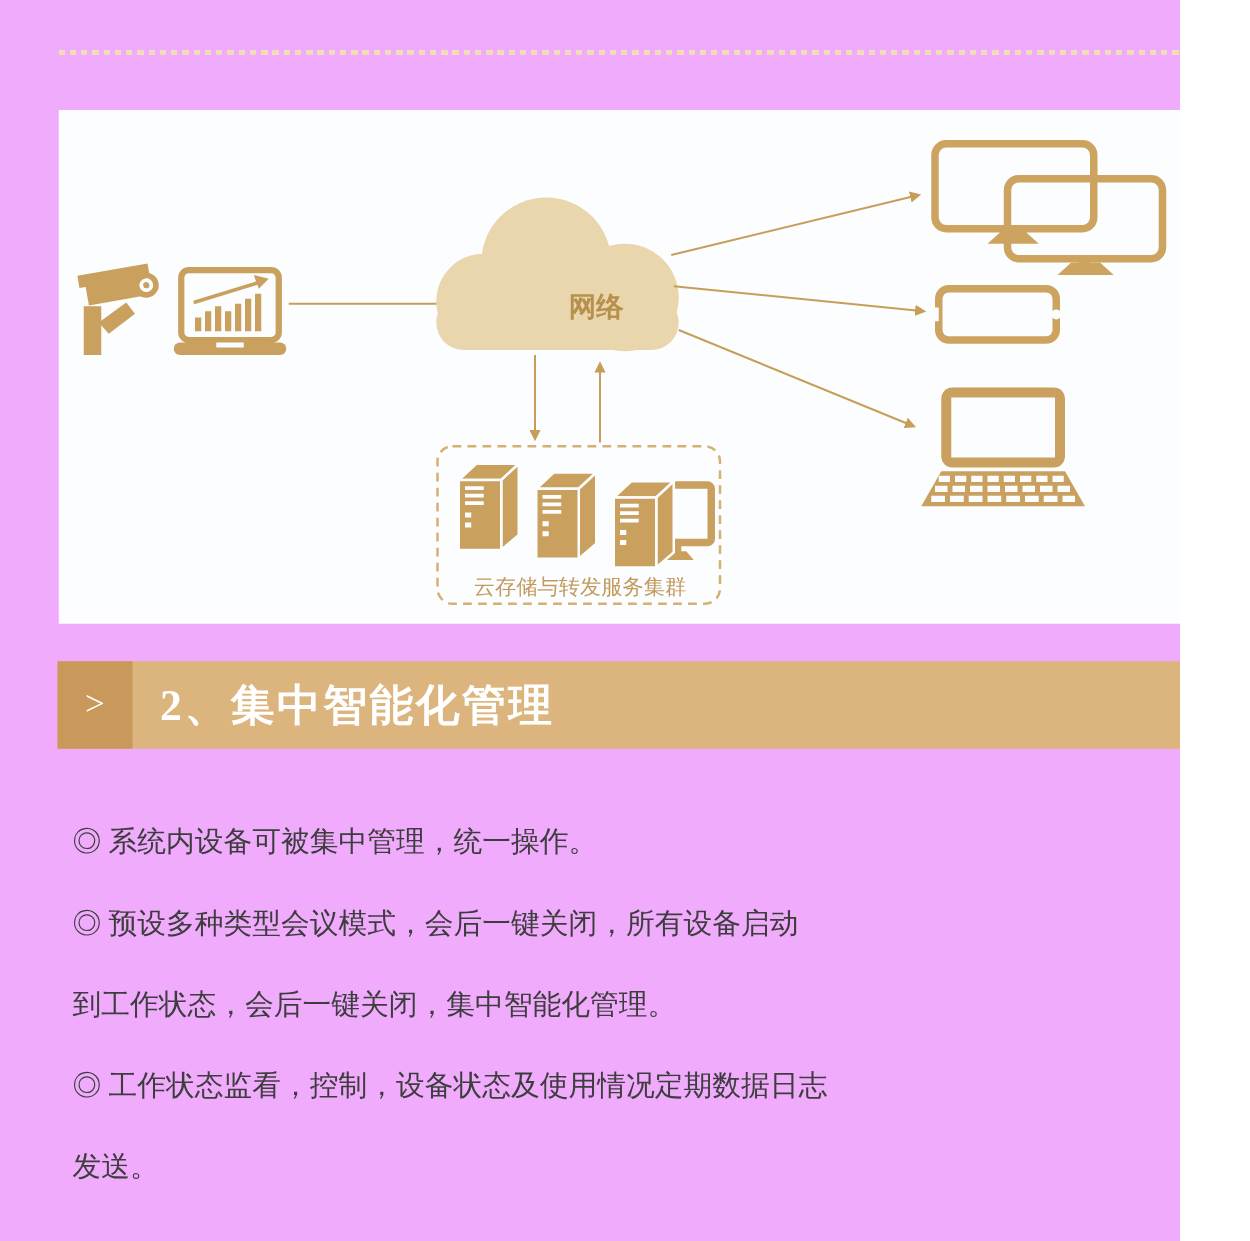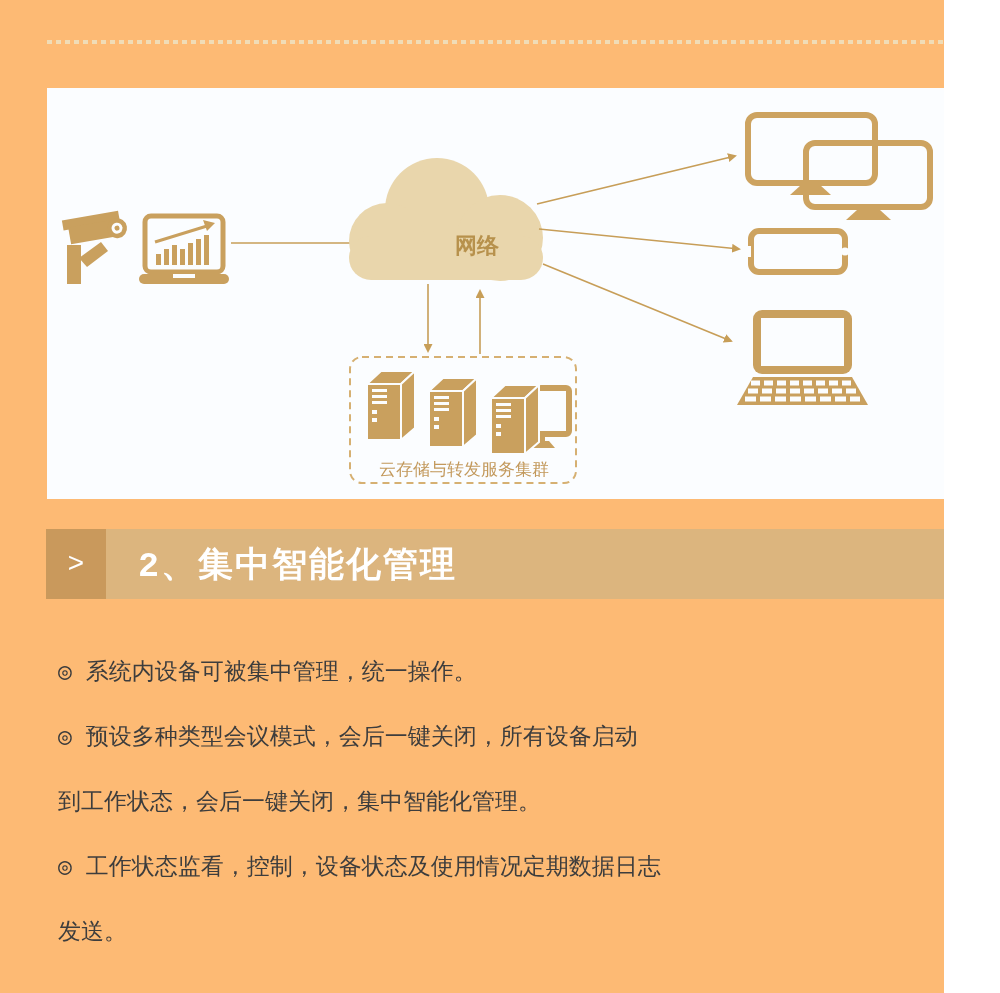--- a/index.html
+++ b/index.html
@@ -1,22 +1,22 @@
 <!DOCTYPE html>
 <html><head>
 <meta charset="utf-8">
 <style>
   * { margin: 0; padding: 0; box-sizing: border-box; }
   html, body { background: #ffffff; }
   .page {
     position: relative;
     width: 944px;
     height: 993px;
-    background: #fdba74;
-    font-family: Liberation Mono, monospace;
+    background: #f0abfc;
+    font-family: Liberation Serif, serif;
     overflow: hidden;
   }
   .top-divider {
     position: absolute;
     left: 47px; top: 40px;
     width: 906px; height: 4px;
     background: repeating-linear-gradient(90deg, #f0dcb6 0 5px, transparent 5px 9px);
   }
   .diagram-panel {
     position: absolute;
@@ -40,21 +40,21 @@
     justify-content: center;
     color: #ffffff;
     font-size: 28px;
     font-weight: 400;
     flex: 0 0 auto;
   }
   .section-bar .bar-title {
     flex: 1;
     display: flex;
     align-items: center;
-    padding-left: 32px;
+    padding-left: 22px;
     color: #ffffff;
     font-size: 35px;
     font-weight: bold;
     letter-spacing: 2px;
   }
   .body-text {
     position: absolute;
     left: 58px; top: 641px;
     width: 895px;
     color: #3d3d3d;

